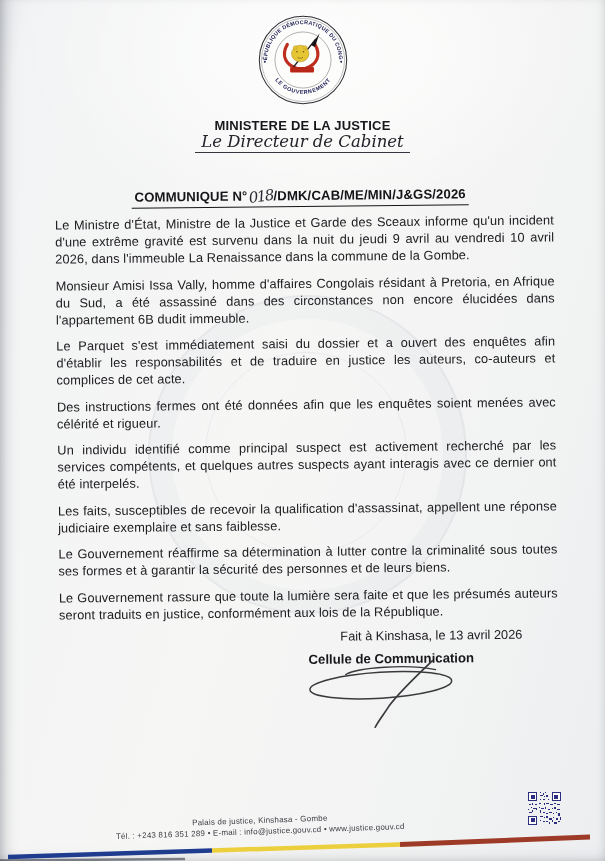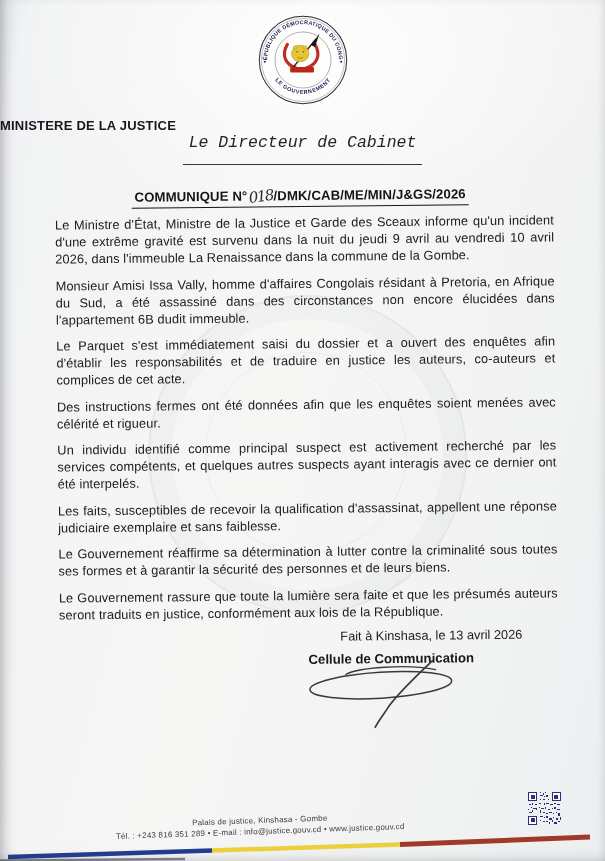--- a/index.html
+++ b/index.html
@@ -29,30 +29,30 @@
   }
   .watermark::after {
     content: ""; position: absolute; left: 55px; top: 55px; width: 200px; height: 200px;
     border-radius: 50%; border: 1.5px solid rgba(95,105,135,0.08);
   }
 
   .seal { position: absolute; left: 257px; top: 14px; width: 92px; height: 92px; }
 
   .ministry {
     position: absolute; top: 118px; left: 0; width: 100%;
-    font-weight: 700; font-size: 13px; letter-spacing: 0.2px;
+    text-align: center; font-weight: 700; font-size: 13px; letter-spacing: 0.2px;
     color: #17171c;
   }
   .office {
     position: absolute; top: 132px; left: 0; width: 100%;
     text-align: center;
     font-family: "DejaVu Serif", serif; font-style: italic;
     font-size: 16.5px; color: #23232b;
   }
-  .office span { border-bottom: 1px solid #35353d; padding: 0 6px 12px; font-family: Liberation Mono, monospace; }
+  .office span { border-bottom: 1px solid #35353d; padding: 0 6px 1px; }
 
   .doc { position: absolute; left: 0; top: 0; width: 605px; height: 740px;
          transform: rotate(-0.6deg); transform-origin: 302px 420px; }
 
   .title { position: absolute; top: 186px; left: 0; width: 100%; text-align: center; }
   .title .underlined {
     display: inline-block;
     font-weight: 700; font-size: 13.2px; letter-spacing: 0.1px; color: #141419;
     border-bottom: 1.6px solid #15151a; padding: 0 3px 2px;
   }

